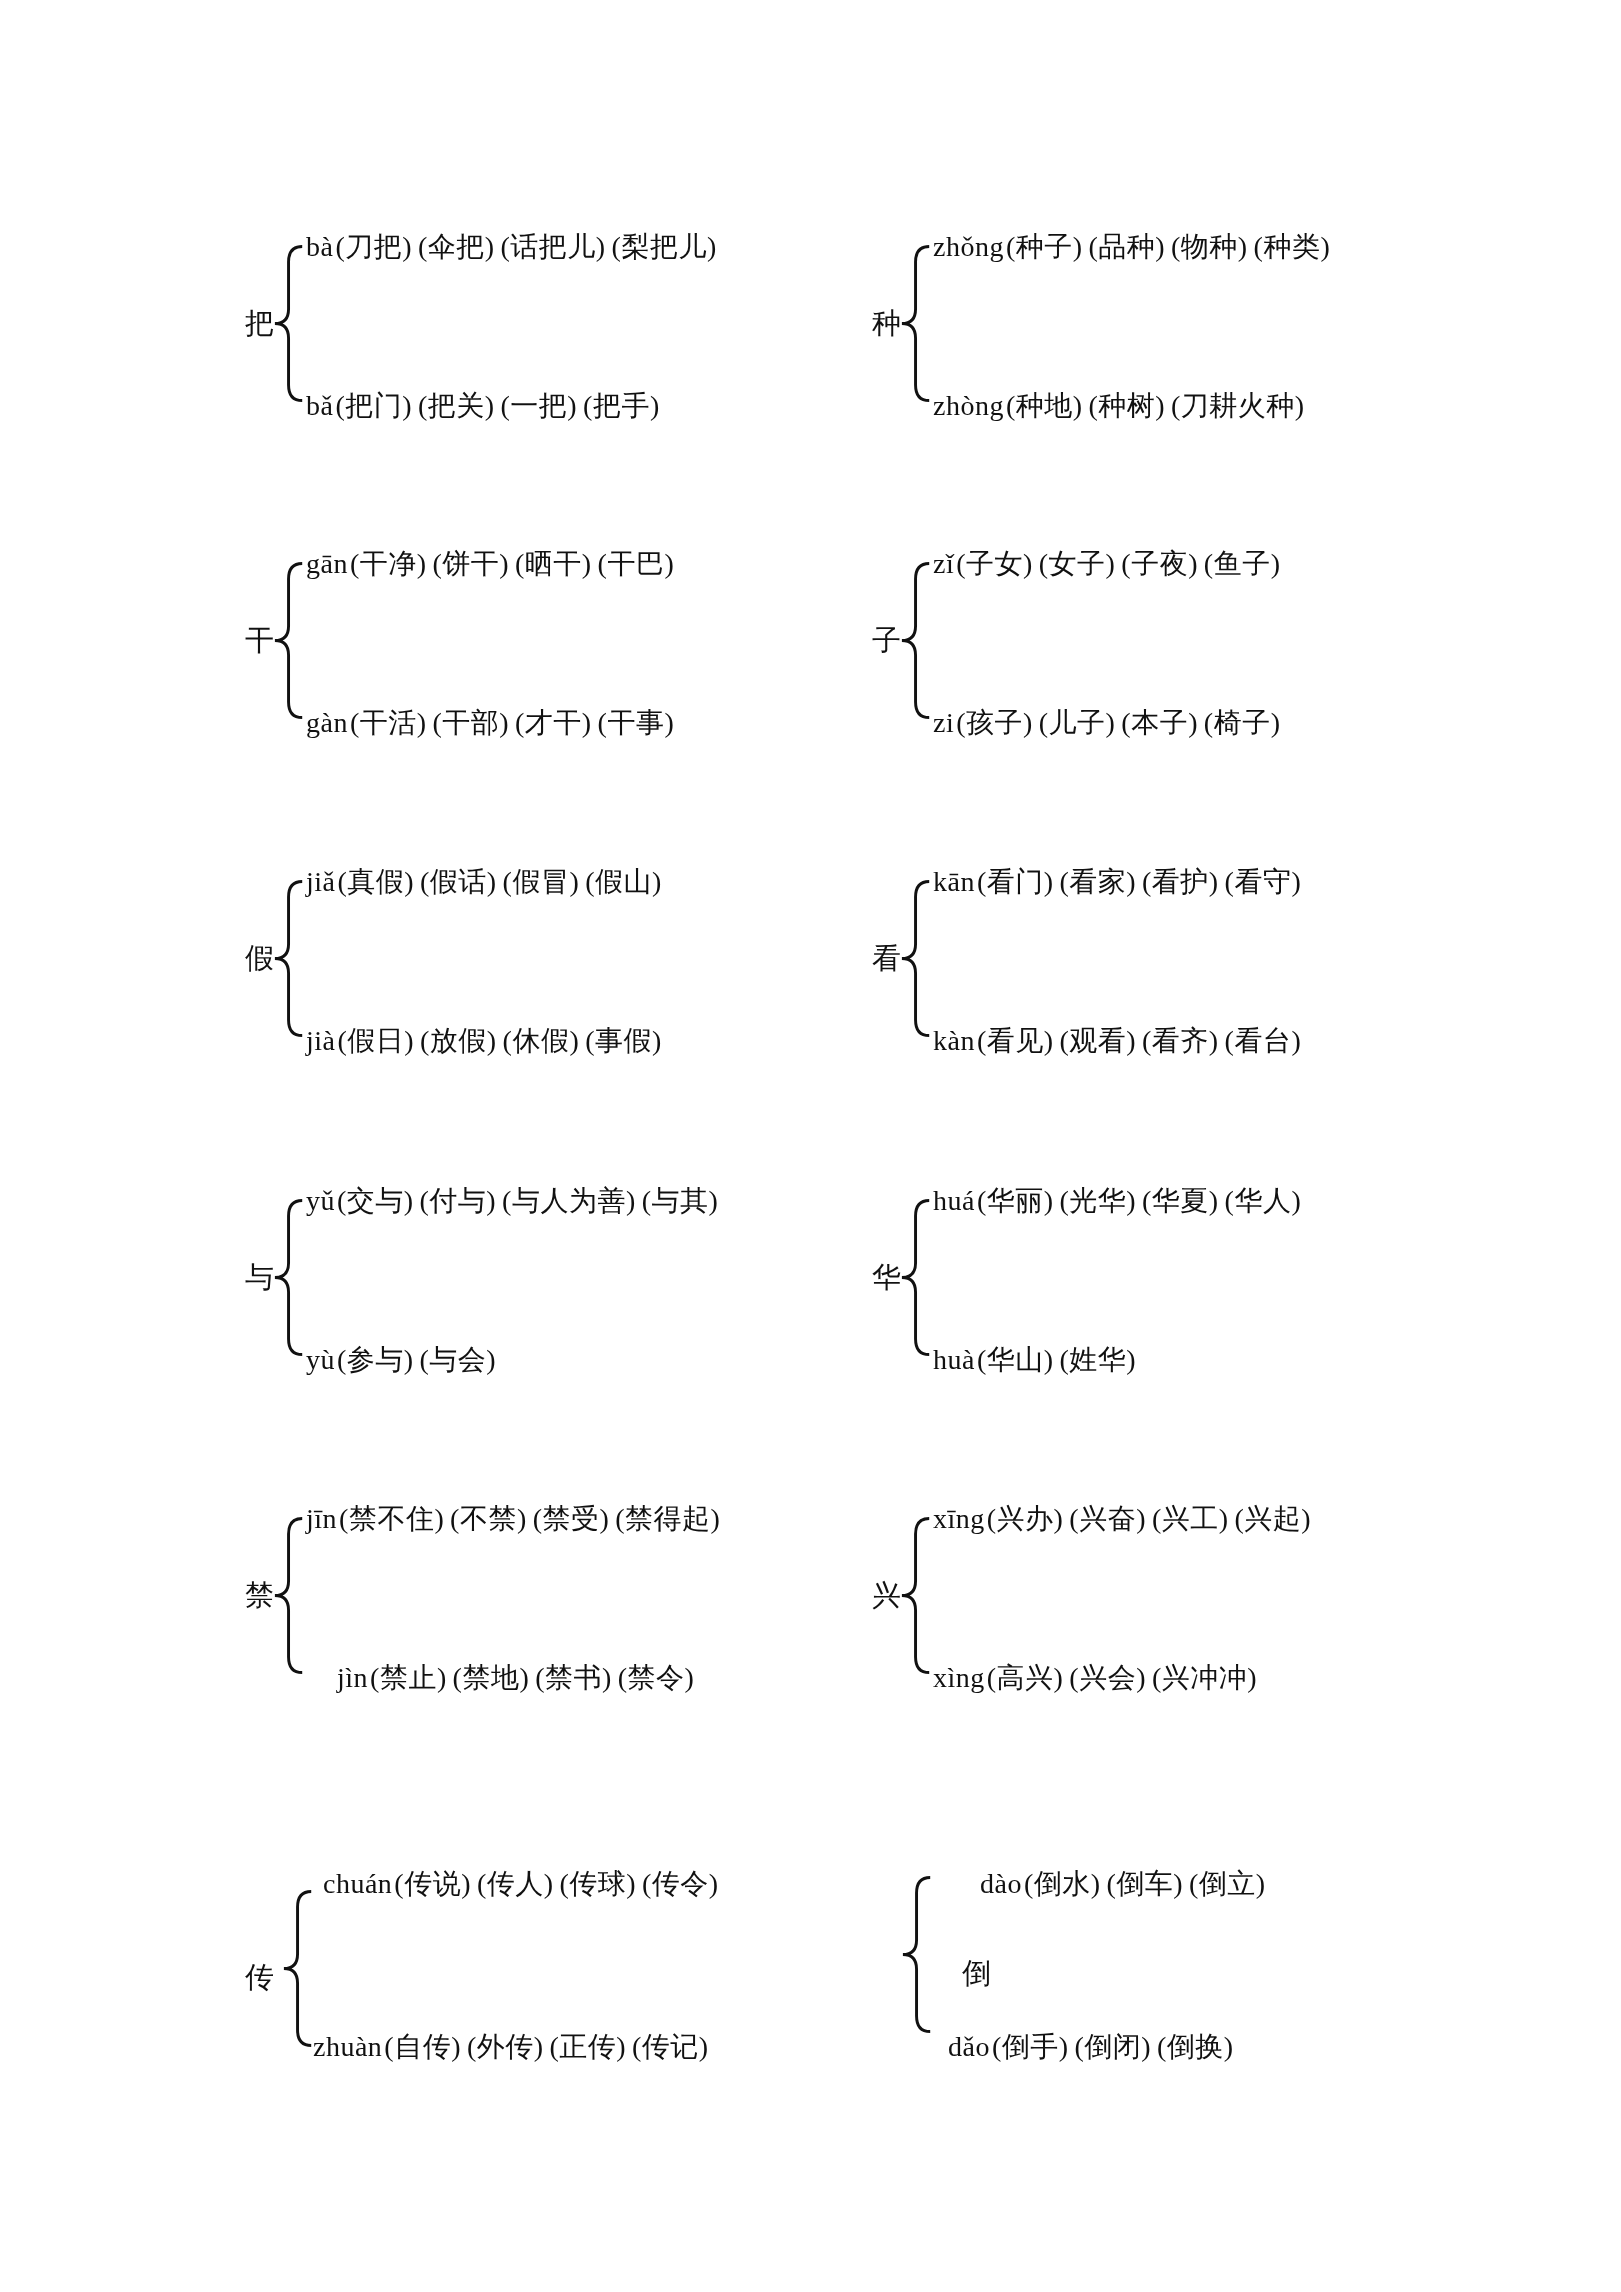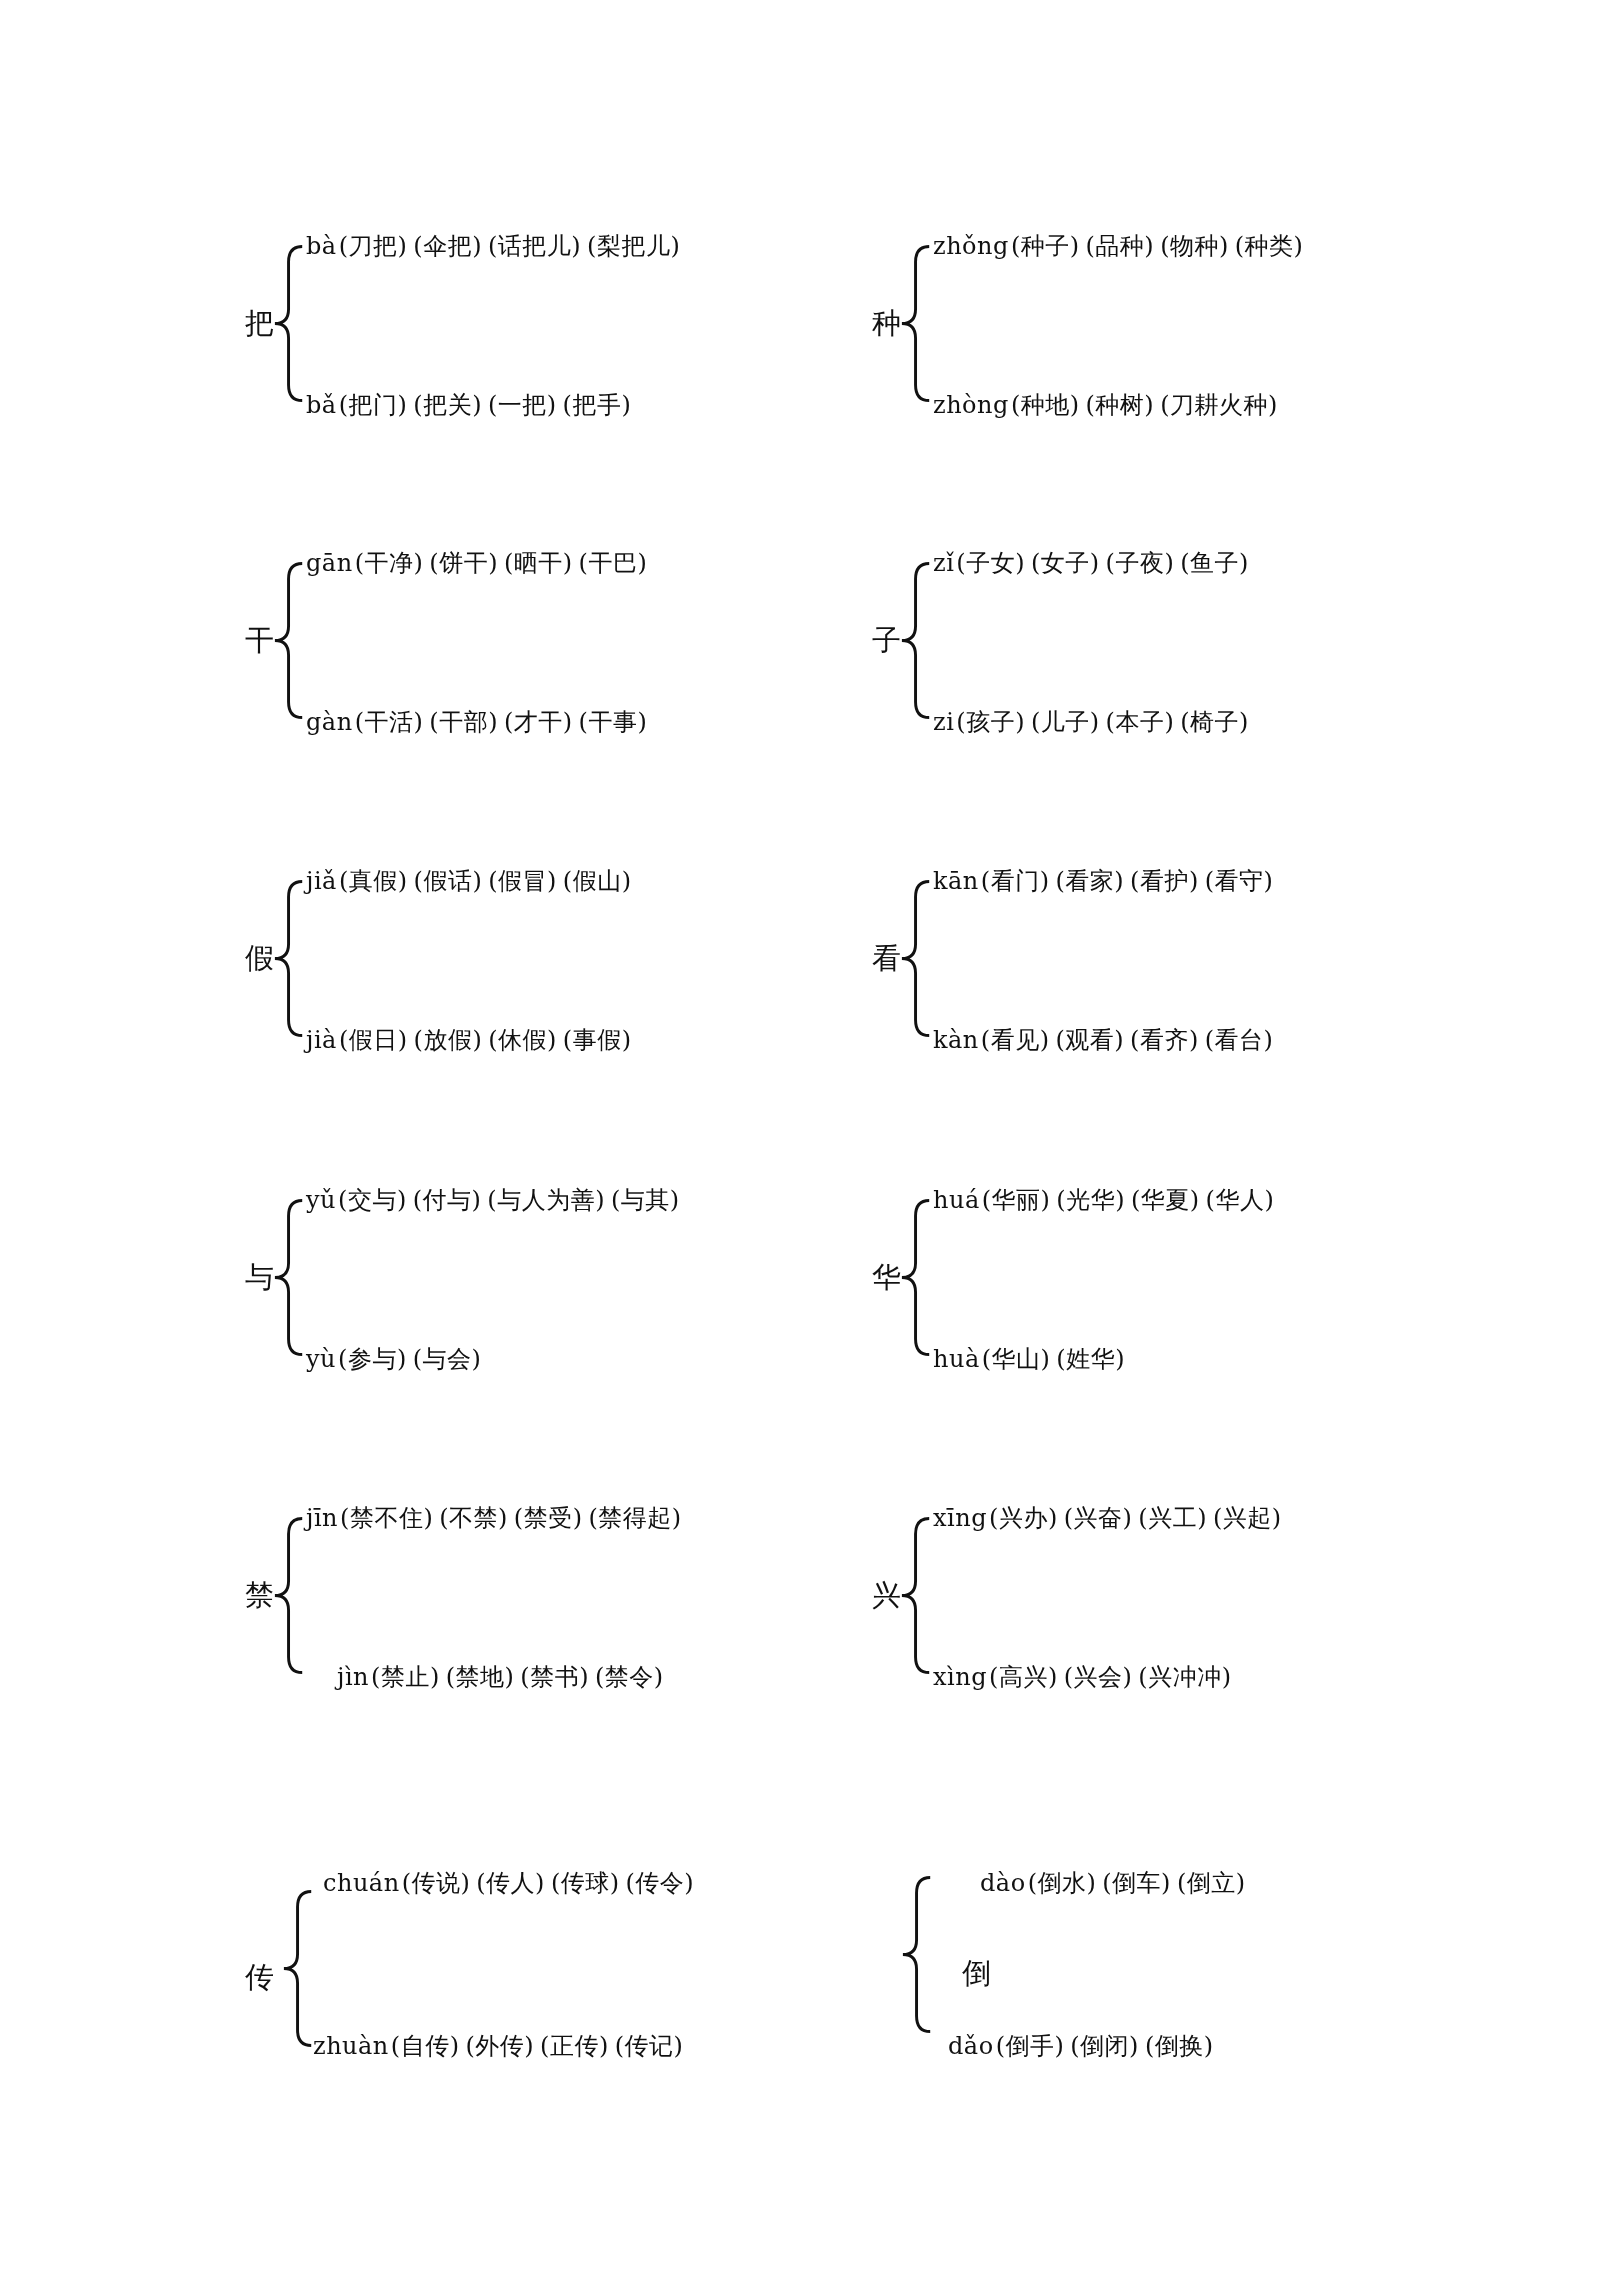--- a/index.html
+++ b/index.html
@@ -2,21 +2,21 @@
 <html><head>
 <meta charset="utf-8">
 <style>
   html, body { margin:0; padding:0; background:#ffffff; }
   body { width:1621px; height:2293px; position:relative; overflow:hidden;
          font-family:"DejaVu Serif","Liberation Serif",serif; color:#111111; }
   .block { position:absolute; width:608px; height:196px; }
   .head { position:absolute; font-size:29px; line-height:33px; }
   .brace { position:absolute; }
   .brace svg { display:block; }
-  .line { position:absolute; font-size:24px; line-height:33px; white-space:nowrap; letter-spacing:0.5px; }
+  .line { position:absolute; font-size:28px; line-height:33px; white-space:nowrap; letter-spacing:0.5px;font-family:Liberation Serif, serif; }
   .py { margin-right:2px; }
   .ex { margin-right:5.9px; }
 </style>
 </head>
 <body>
 
 <div id="grid">
     <div class="block" style="left: 245px; top: 240px;">
     <div class="head" style="left: 0px; top: 67px;">把</div>
     <div class="brace" style="left: 25.5px; top: 0px;">

